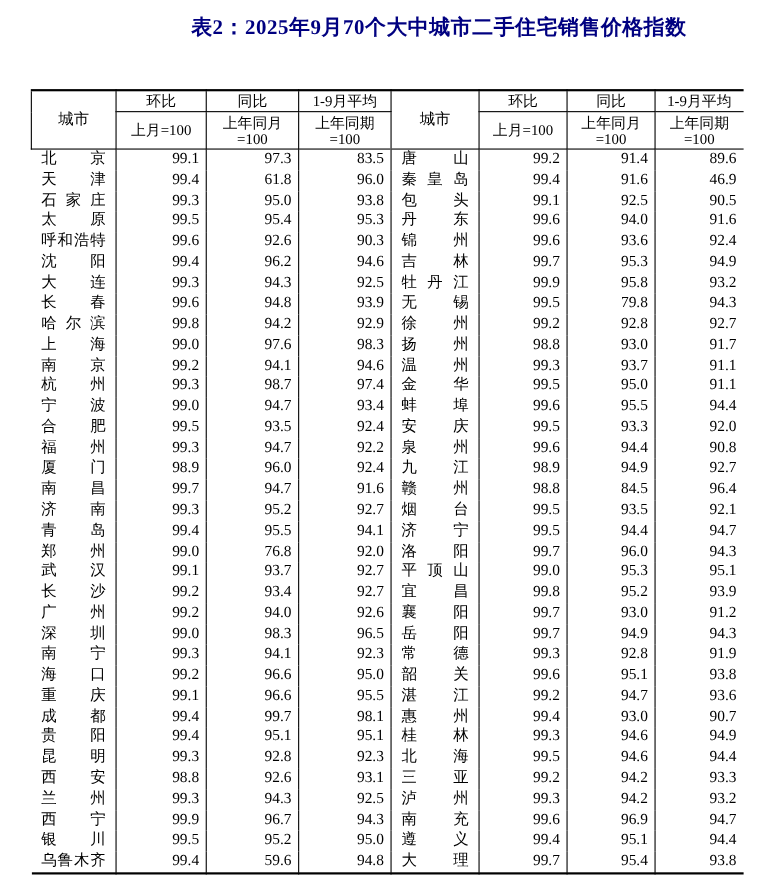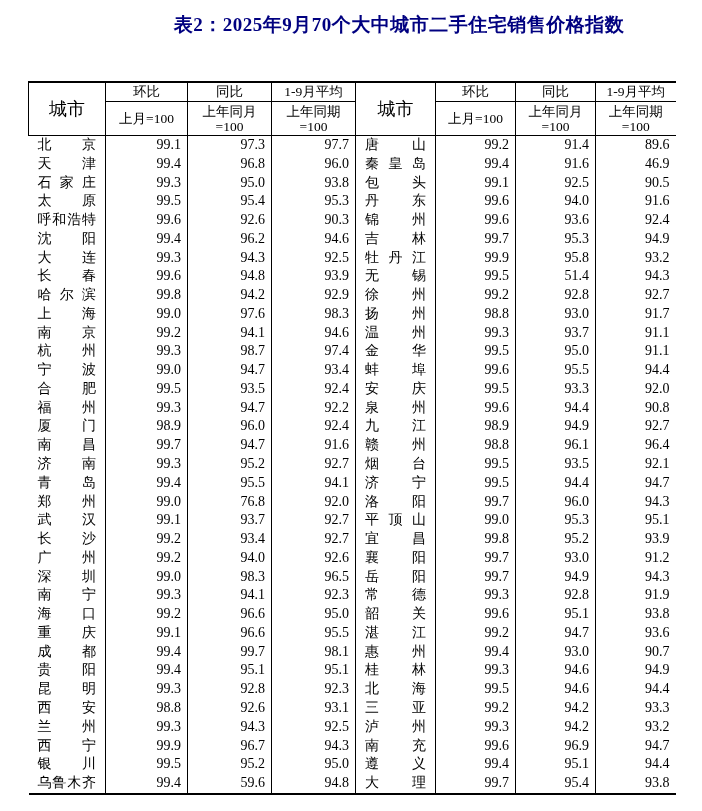--- a/index.html
+++ b/index.html
@@ -36,21 +36,21 @@
     padding: 0;
     font-weight: normal;
     border-right: 1px solid #000;
     overflow: hidden;
     white-space: nowrap;
   }
   .price-table th:last-child, .price-table td:last-child { border-right: none; }
   .price-table tr.h1 th:first-child { border-left: 1px solid #000; }
   .price-table th { font-size: 13.5px; vertical-align: middle; }
   .price-table tr.h1 th.top { height: 17px; border-bottom: 1px solid #000; text-align: center; margin-top: 48px; }
-  .price-table th.cityhead { text-align: center; border-bottom: 1px solid #000; font-size: 18px; }
+  .price-table th.cityhead { text-align: center; border-bottom: 1px solid #000; font-size: 14px; }
   .price-table tr.h2 th { height: 33px; border-bottom: 1px solid #000; text-align: center; }
   .price-table tr.h2 th div { line-height: 15px; }
   .price-table td { height: 18.77px; line-height: 18.77px; font-size: 14px; }
   .price-table td.city {
     text-align: justify;
     text-align-last: justify;
     padding: 0 9px;
   }
   .price-table td.num {
     text-align: right;
@@ -108,31 +108,31 @@
           <div>=100</div>
         </th>
     </tr>
   </thead>
   <tbody>
 
       <tr>
         <td class="city">北京</td>
         <td class="num">99.1</td>
         <td class="num">97.3</td>
-        <td class="num">97.7</td>
+        <td class="num">83.5</td>
         <td class="city">唐山</td>
         <td class="num">99.2</td>
         <td class="num">91.4</td>
         <td class="num">89.6</td>
       </tr>
 
       <tr>
         <td class="city">天津</td>
         <td class="num">99.4</td>
-        <td class="num">96.8</td>
+        <td class="num">61.8</td>
         <td class="num">96.0</td>
         <td class="city">秦皇岛</td>
         <td class="num">99.4</td>
         <td class="num">91.6</td>
         <td class="num">46.9</td>
       </tr>
 
       <tr>
         <td class="city">石家庄</td>
         <td class="num">99.3</td>
@@ -188,21 +188,21 @@
         <td class="num">93.2</td>
       </tr>
 
       <tr>
         <td class="city">长春</td>
         <td class="num">99.6</td>
         <td class="num">94.8</td>
         <td class="num">93.9</td>
         <td class="city">无锡</td>
         <td class="num">99.5</td>
-        <td class="num">51.4</td>
+        <td class="num">79.8</td>
         <td class="num">94.3</td>
       </tr>
 
       <tr>
         <td class="city">哈尔滨</td>
         <td class="num">99.8</td>
         <td class="num">94.2</td>
         <td class="num">92.9</td>
         <td class="city">徐州</td>
         <td class="num">99.2</td>
@@ -287,21 +287,21 @@
         <td class="num">92.7</td>
       </tr>
 
       <tr>
         <td class="city">南昌</td>
         <td class="num">99.7</td>
         <td class="num">94.7</td>
         <td class="num">91.6</td>
         <td class="city">赣州</td>
         <td class="num">98.8</td>
-        <td class="num">96.1</td>
+        <td class="num">84.5</td>
         <td class="num">96.4</td>
       </tr>
 
       <tr>
         <td class="city">济南</td>
         <td class="num">99.3</td>
         <td class="num">95.2</td>
         <td class="num">92.7</td>
         <td class="city">烟台</td>
         <td class="num">99.5</td>

